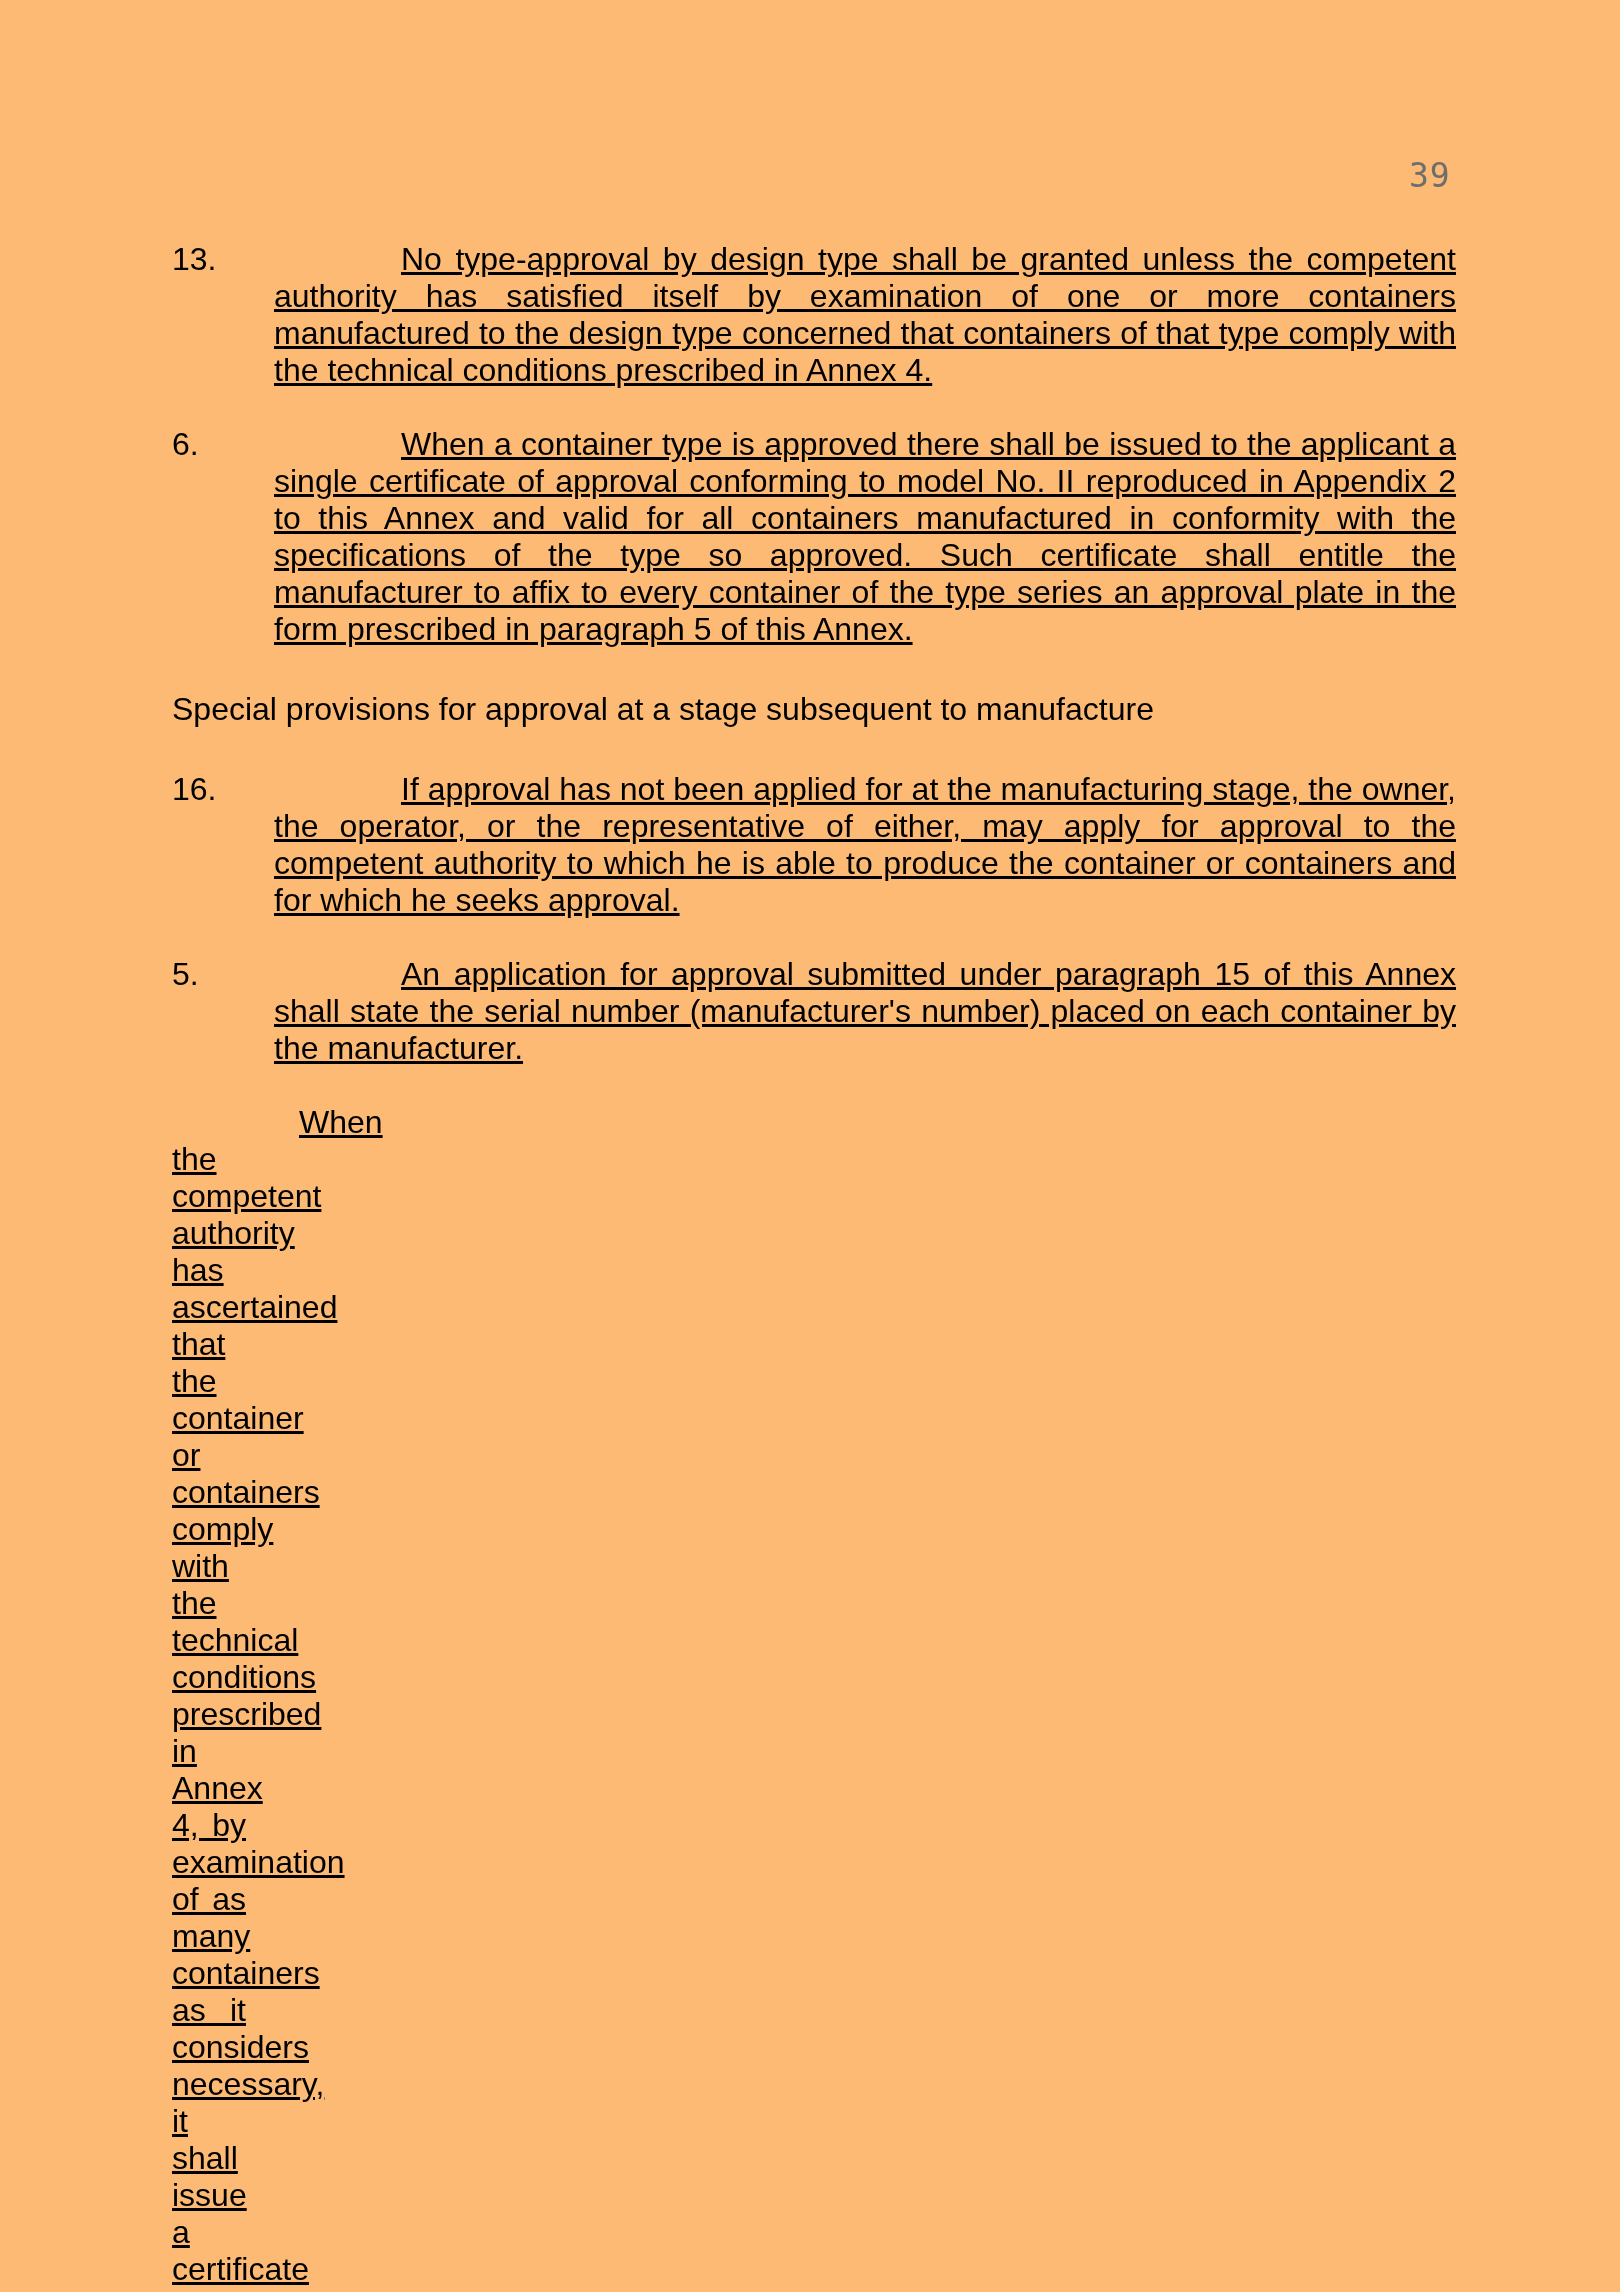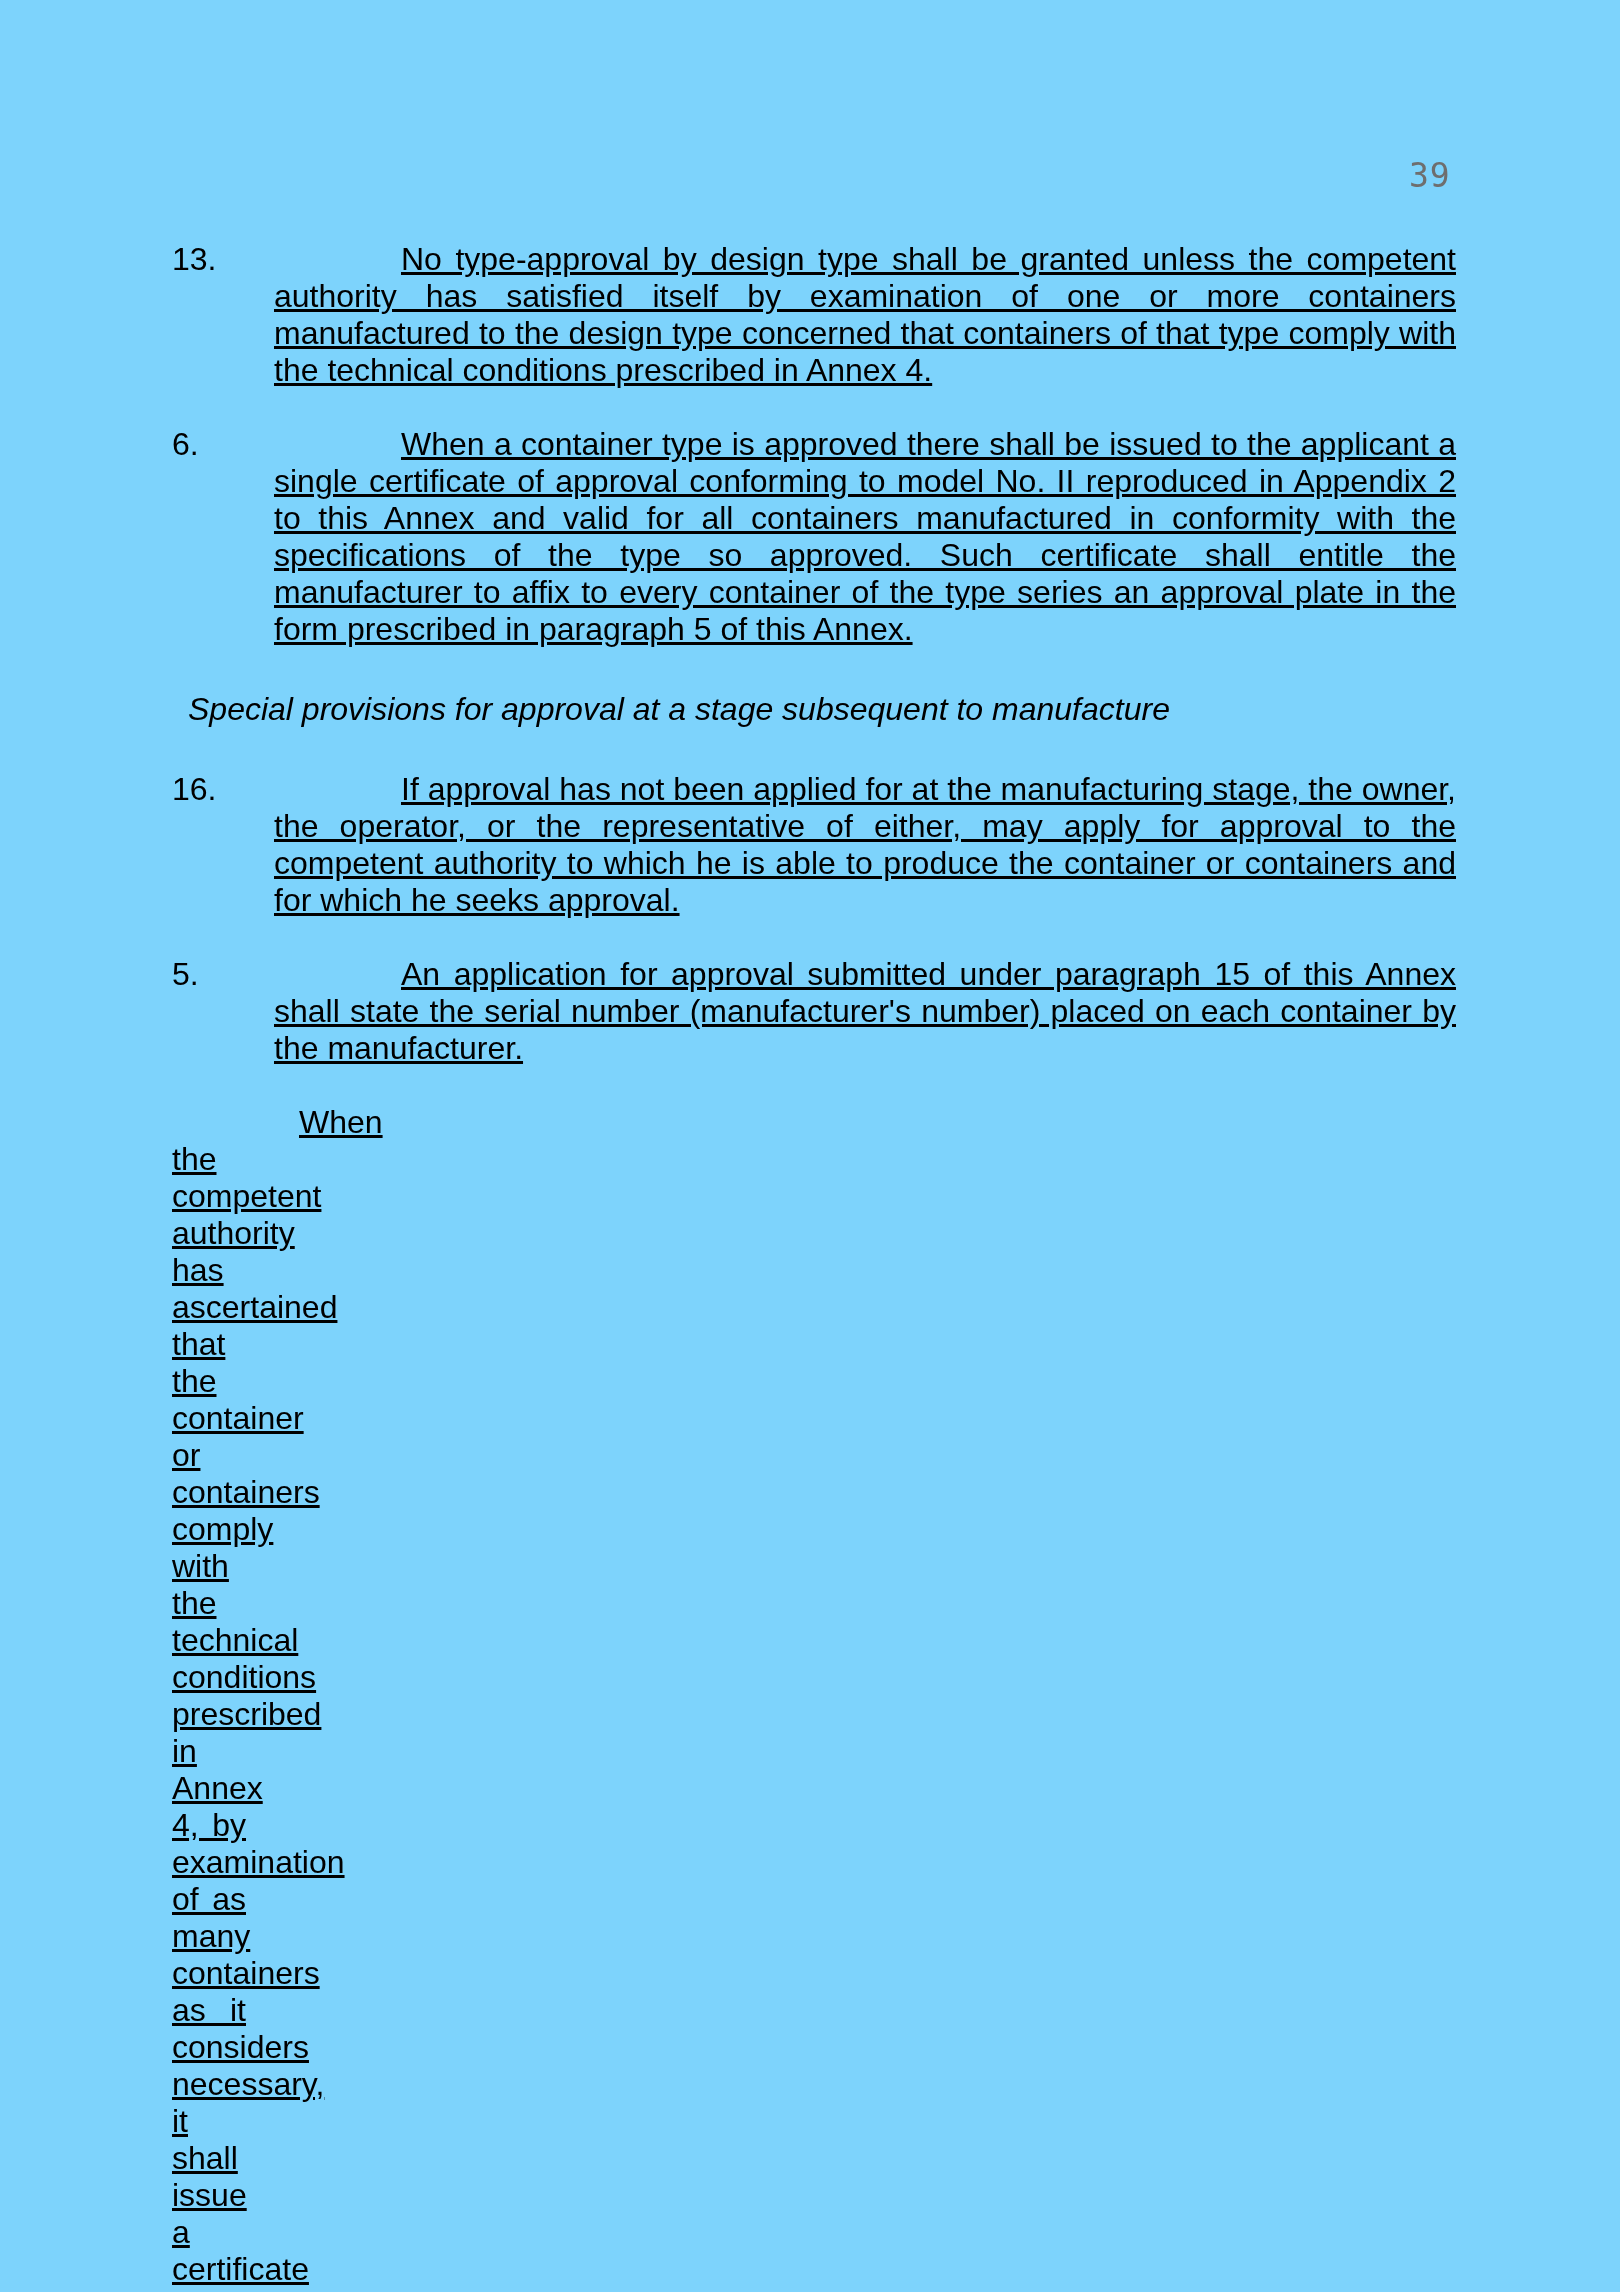--- a/index.html
+++ b/index.html
@@ -4,21 +4,21 @@
 <style>
   html, body {
     margin: 0;
     padding: 0;
     background: #ffffff;
   }
   .page {
     position: relative;
     width: 1620px;
     height: 2293px;
-    background: #7dd3fc;
+    background: #fdba74;
     font-family: "Liberation Sans", sans-serif;
     color: #000000;
     overflow: hidden;
   }
   .page-number {
     position: absolute;
     top: 157px;
     left: 1409px;
     font-family: "DejaVu Sans Mono", monospace;
     font-size: 33px;
@@ -42,22 +42,21 @@
   }
   .para-num {
     text-align: left;
   }
   .para-text {
     text-align: justify;
     text-indent: 127px;
     text-decoration: underline;
   }
   .section-heading {
-    font-style: italic;
-    margin: 43px 0 43px 16px;
+    margin: 43px 0 43px 0;
     text-align: left;
   }
 </style>
 </head>
 <body>
 
 <div class="page">
 
   <div class="page-number">39</div>
 

